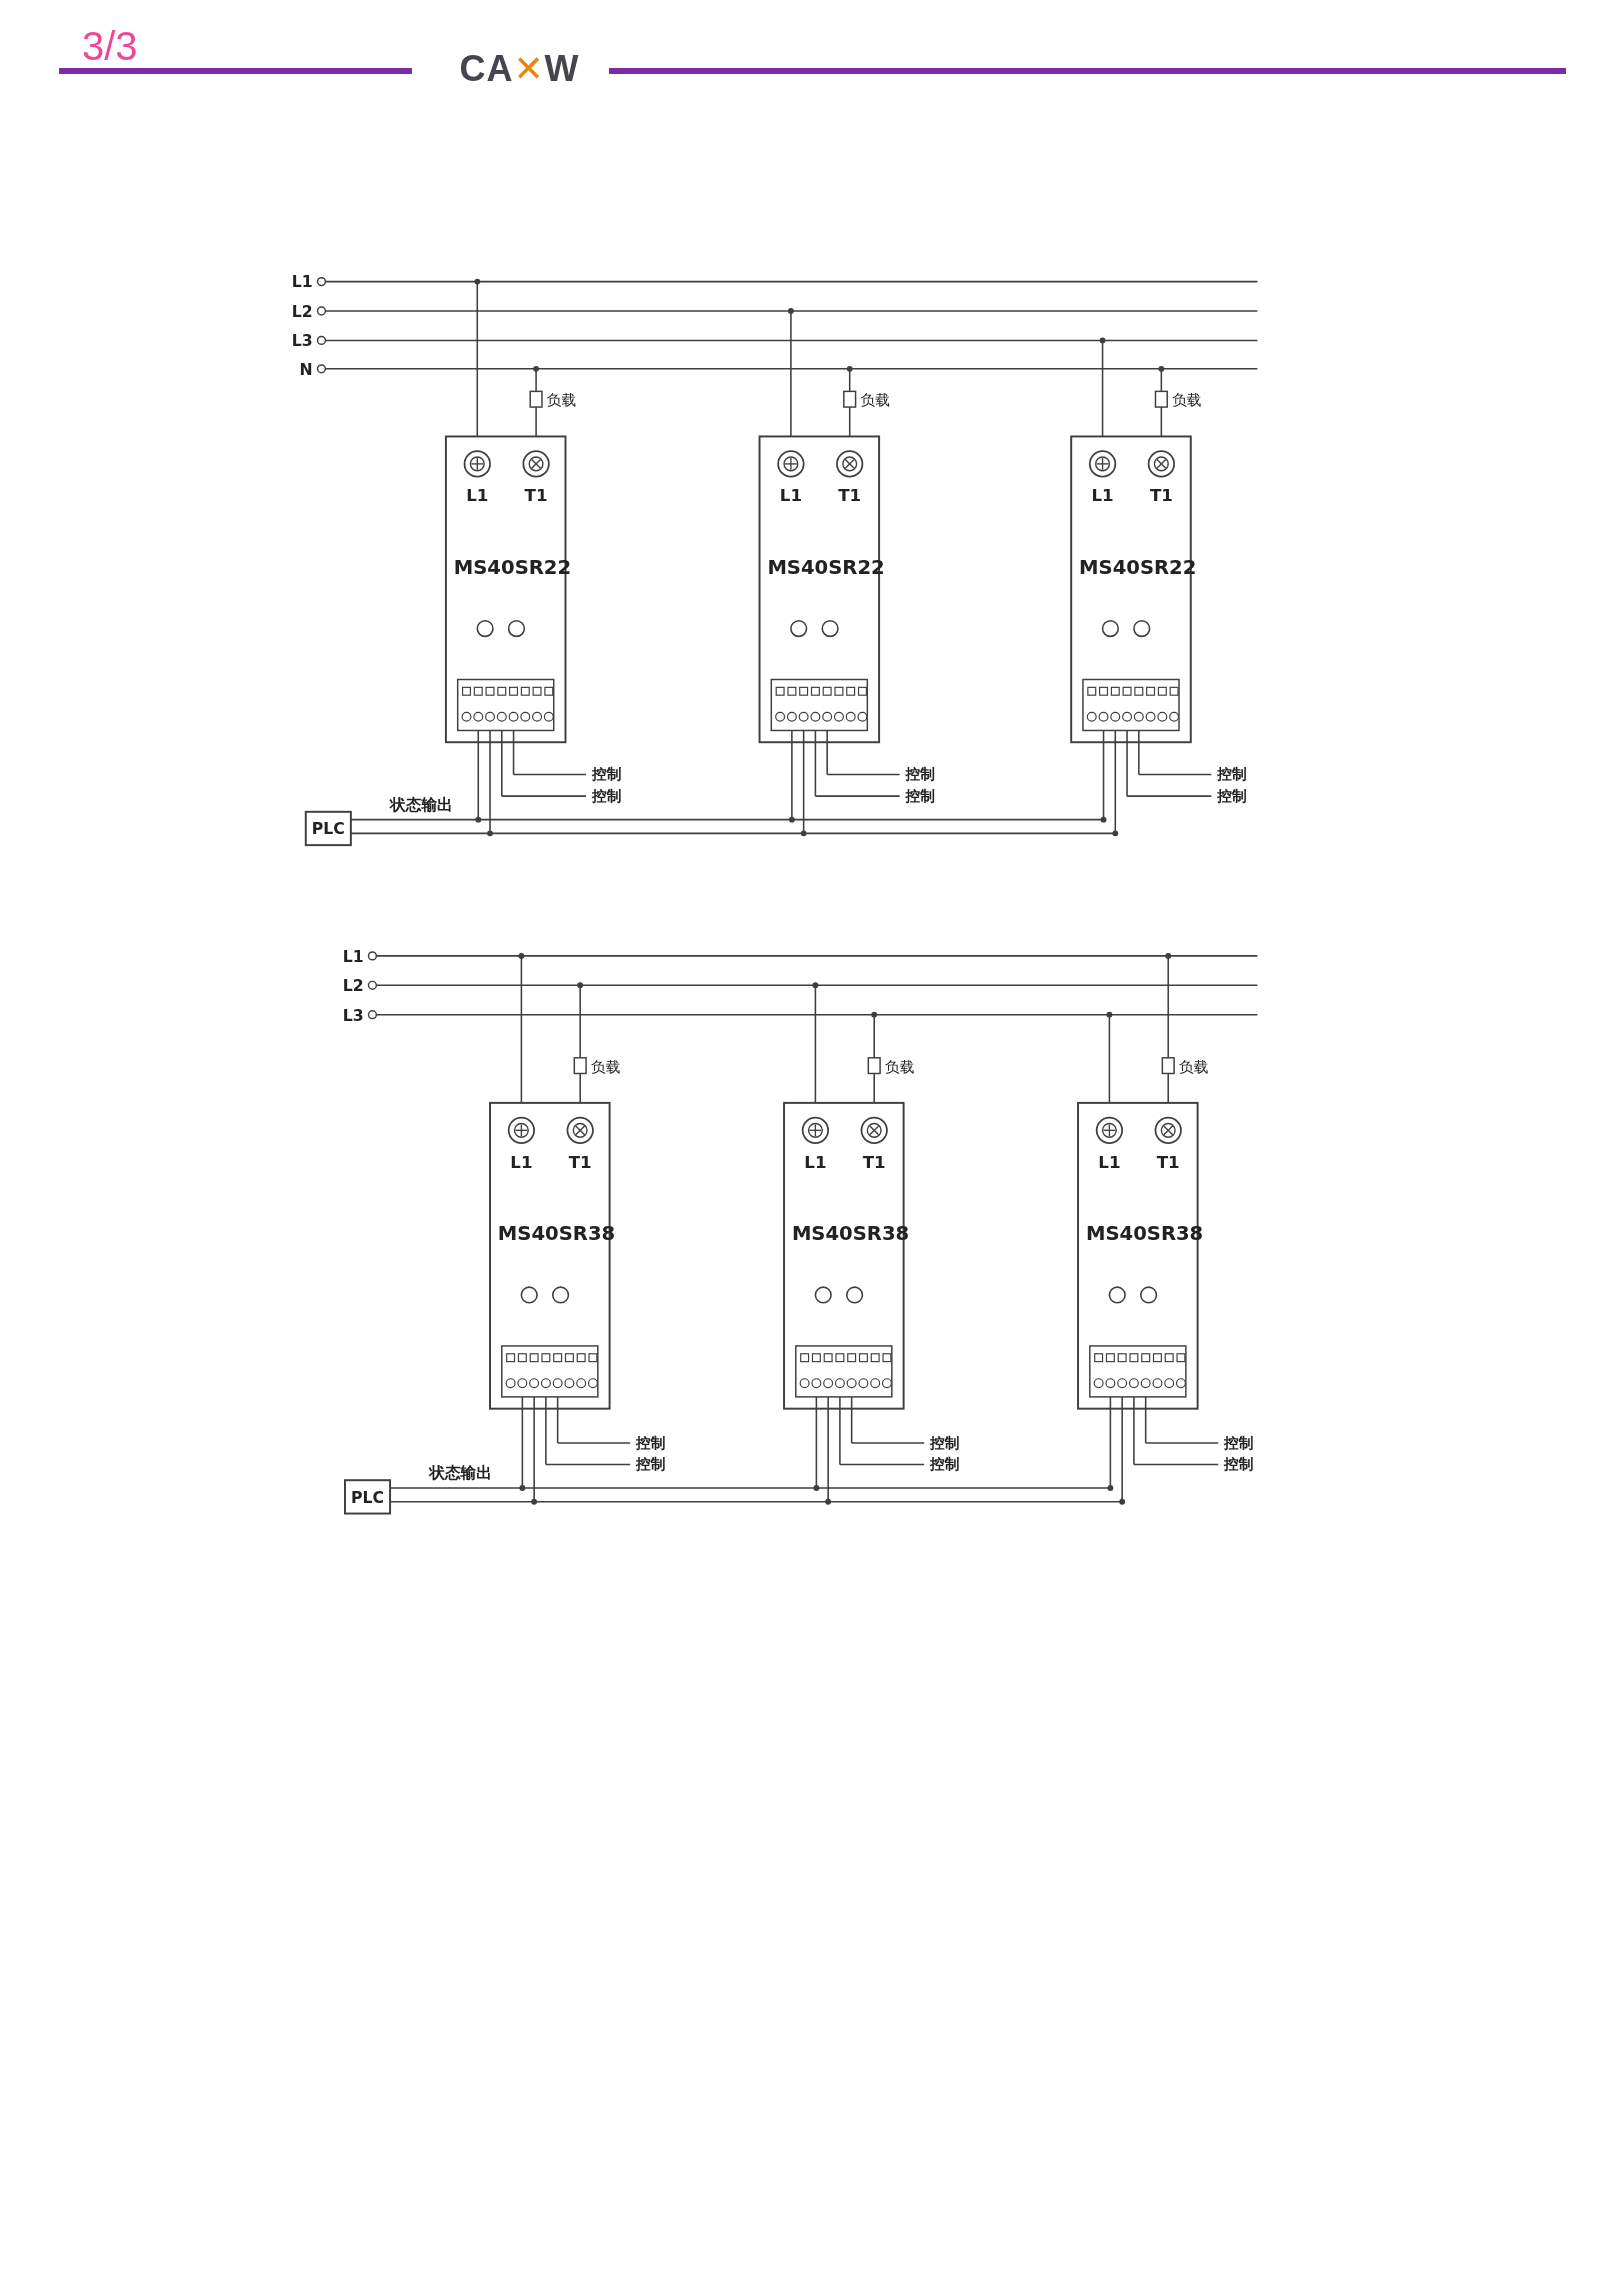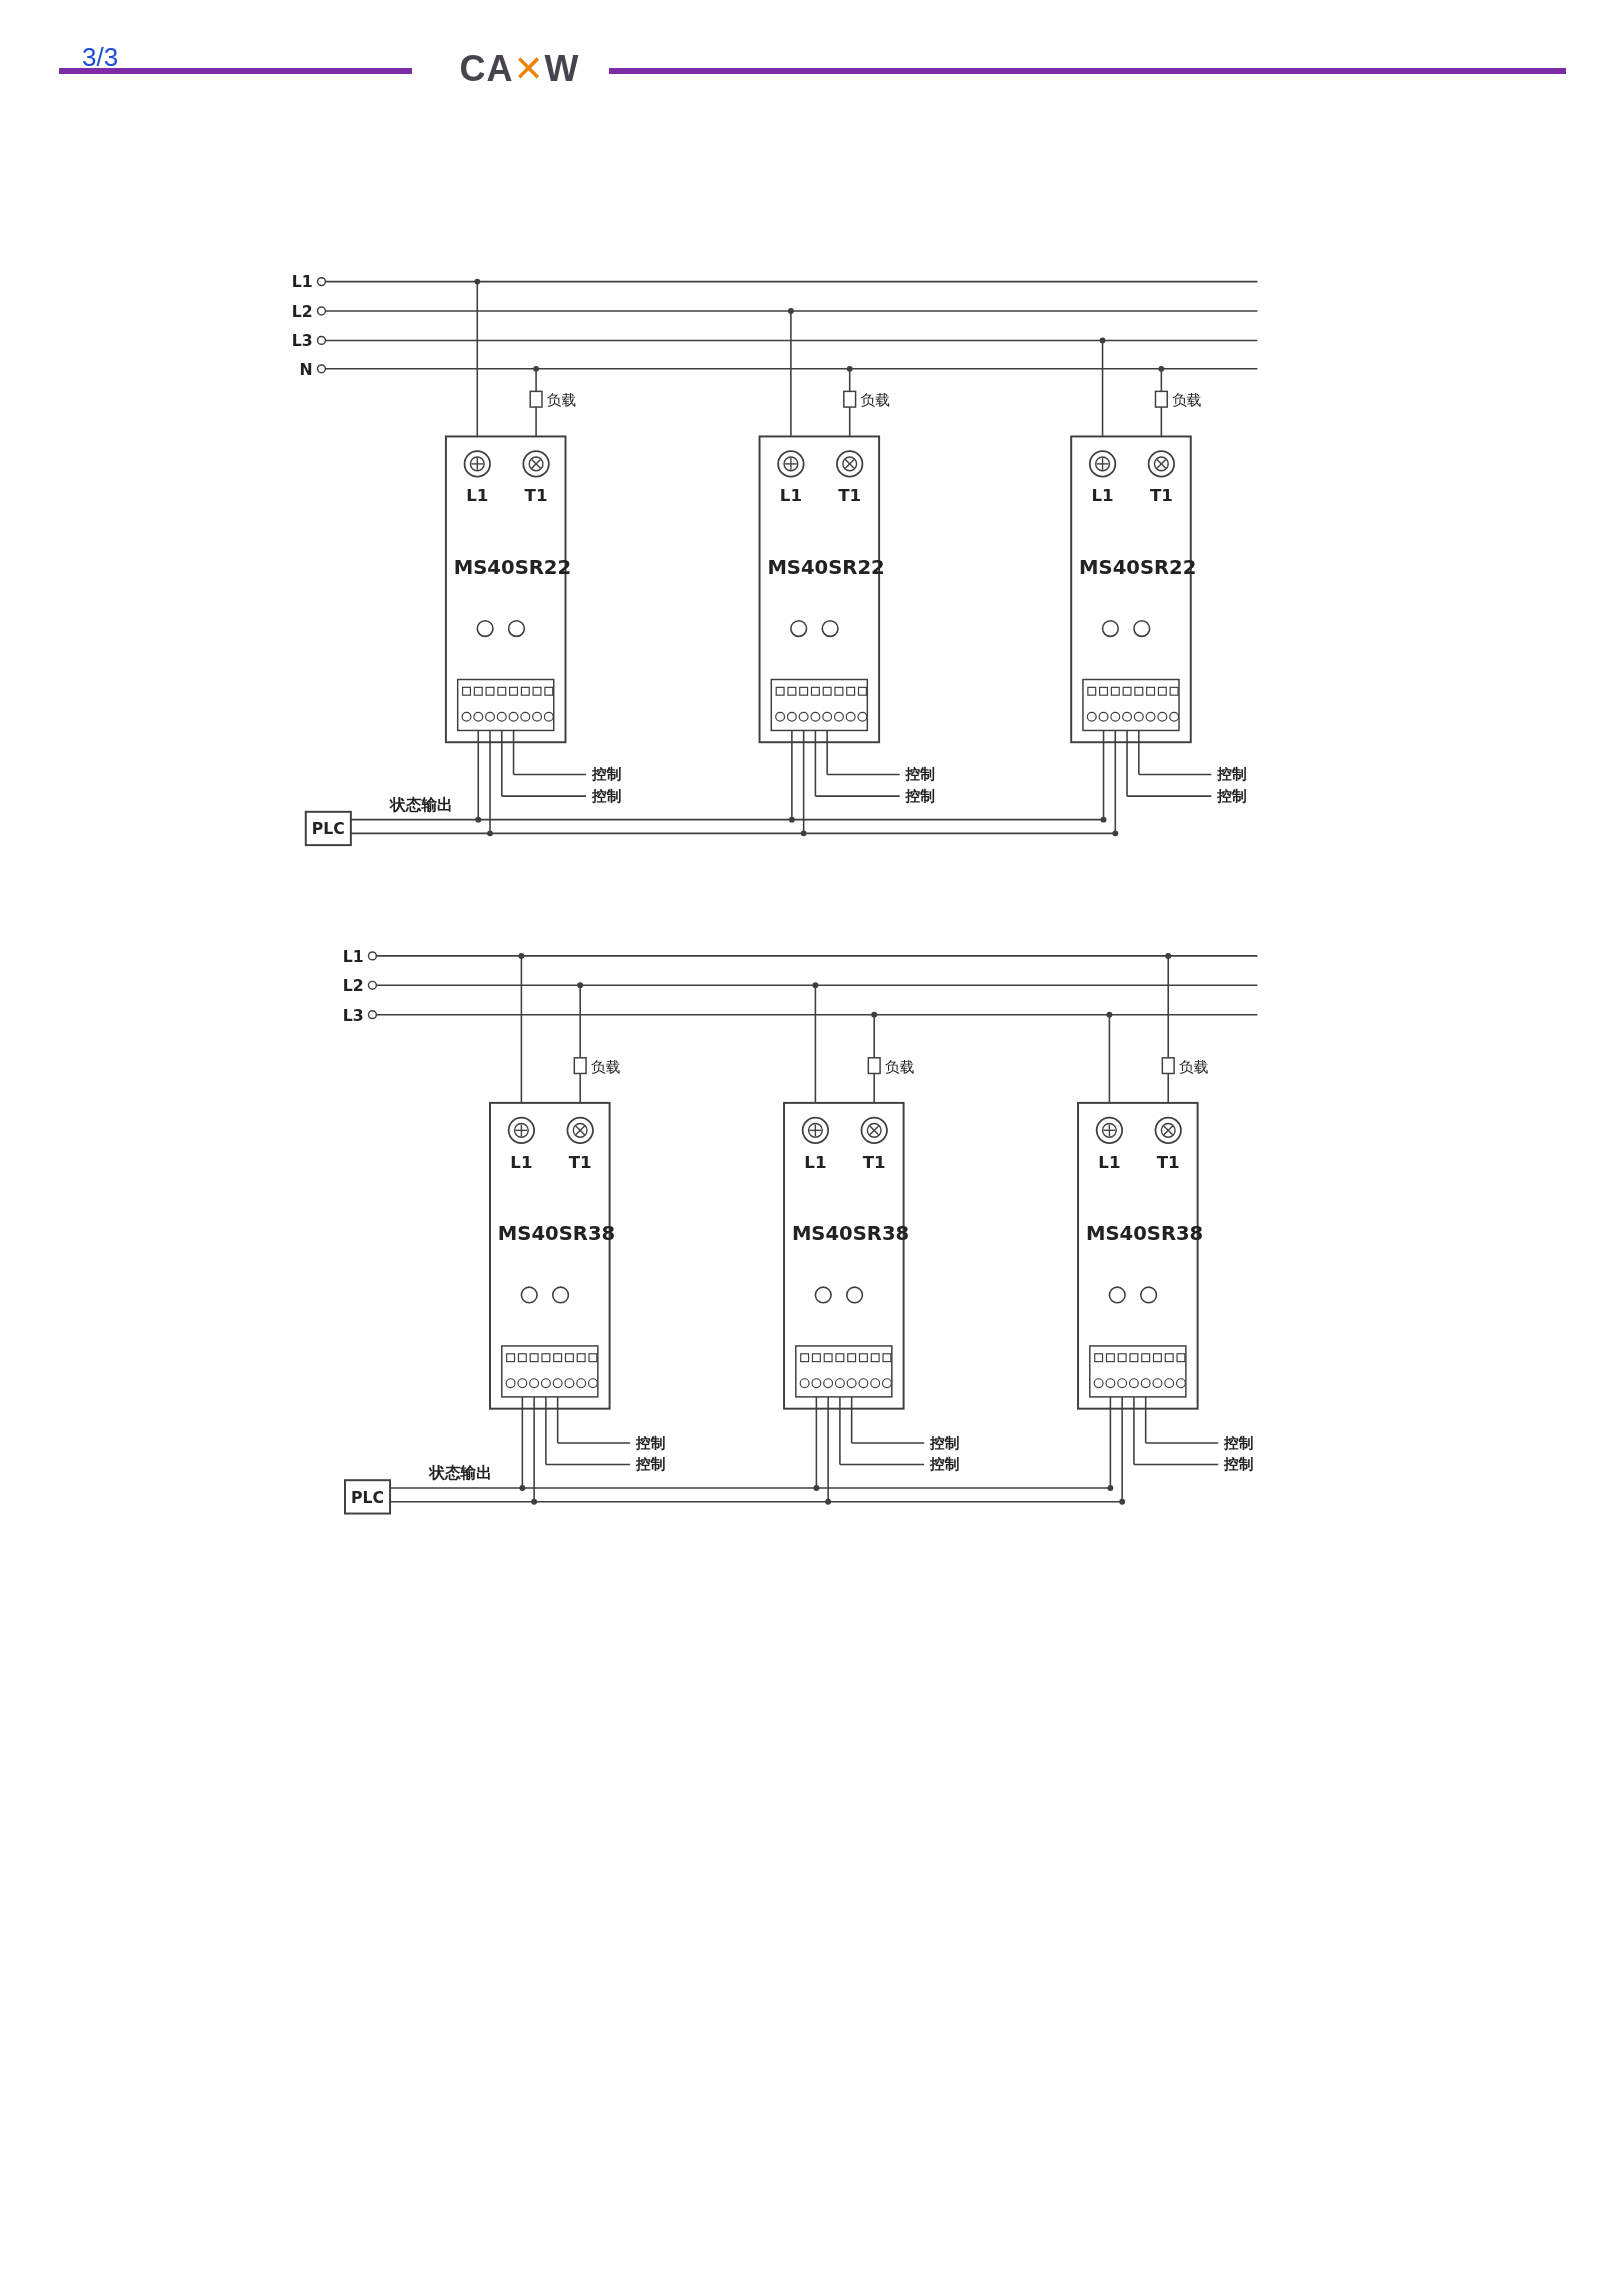--- a/index.html
+++ b/index.html
@@ -1,18 +1,18 @@
 <!DOCTYPE html>
 <html><head>
 <meta charset="utf-8">
 <style>
   html,body{margin:0;padding:0;background:#ffffff;}
   .page{position:relative;width:1621px;height:2293px;background:#fff;overflow:hidden;
         font-family:"Liberation Sans","DejaVu Sans",sans-serif;color:#1a1a1a;}
-  .page-number{position:absolute;left:82px;top:23.5px;font-size:26px;color:#1d4ed8;margin-top:18px;}
+  .page-number{position:absolute;left:82px;top:23.5px;font-size:40px;color:#ec4899;}
   .header-rule{position:absolute;top:68px;height:5.9px;background:#7d2ca5;}
   .rule-left{left:59px;width:353px;}
   .rule-right{left:609px;width:957px;}
   .logo{position:absolute;left:443px;top:48px;width:153px;text-align:center;
         font-size:36px;font-weight:bold;letter-spacing:1px;color:#47434f;}
   .logo .logo-x{color:#ef8200;font-weight:bold;}
   .section-title{position:absolute;font-size:25.5px;color:#000;letter-spacing:0.5px;}
   .title-1{left:152px;top:190px;}
   .title-2{left:152px;top:873px;}
   #diagram-svg{position:absolute;left:0;top:0;}

